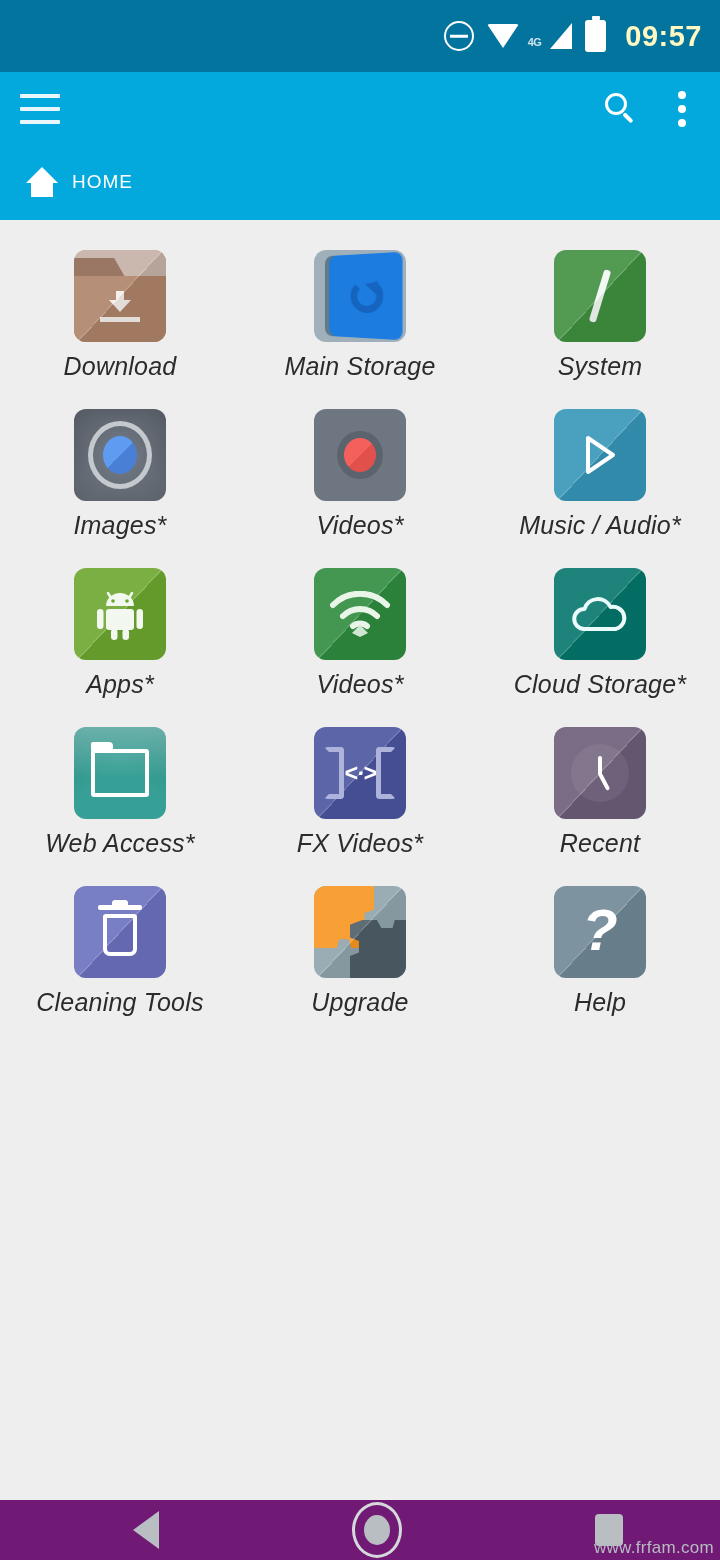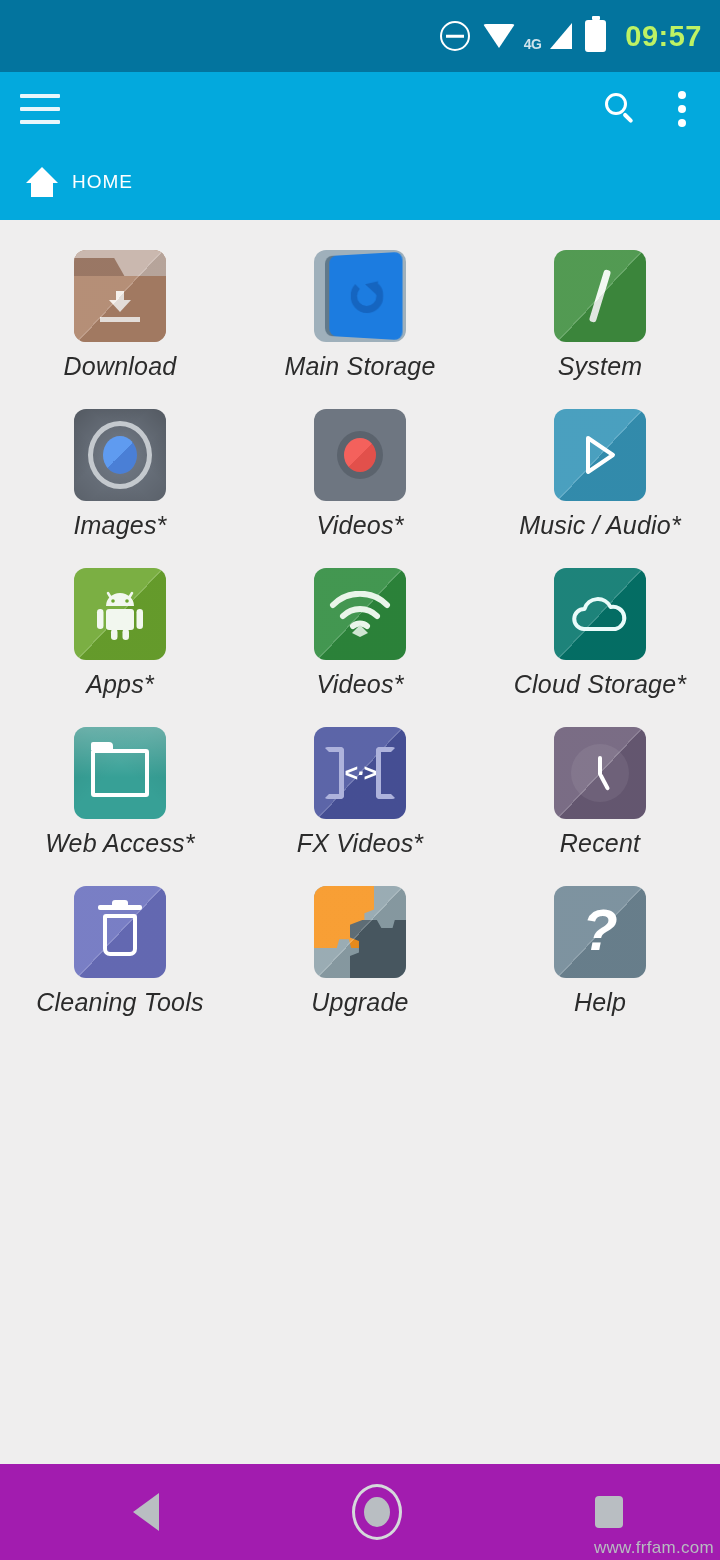--- a/index.html
+++ b/index.html
@@ -58,21 +58,21 @@
   }
   .wifi-icon {
     width: 0; height: 0;
     border-left: 16px solid transparent;
     border-right: 16px solid transparent;
     border-top: 24px solid #ffffff;
     border-radius: 3px;
   }
   .net-label {
     color: #cfe3ec;
-    font-size: 14px;
+    font-size: 11px;
     font-weight: bold;
     letter-spacing: -0.5px;
     margin-left: -4px;
     margin-right: -4px;
     align-self: flex-start;
     margin-top: 16px;
   }
   .signal-icon {
     width: 0; height: 0;
     border-left: 22px solid transparent;
@@ -92,21 +92,21 @@
     position: absolute;
     top: -6px;
     left: 50%;
     transform: translateX(-50%);
     width: 8px;
     height: 4px;
     background: #ffffff;
     border-radius: 1px;
   }
   .clock {
-    color: #bef264;
+    color: #fef9c3;
     font-size: 29px;
     font-weight: bold;
     margin-left: 6px;
     letter-spacing: 0.5px;
   }
 
   
   .toolbar {
     background: #03a9dd;
     flex: 0 0 auto;
@@ -529,22 +529,22 @@
     margin-top: 58px;
     padding-left: 18px;
     font-size: 23px;
     font-style: italic;
     color: #7d7d7d;
   }
 
   
   .navbar {
     flex: 0 0 auto;
-    height: 96px;
-    background: #a21caf;
+    height: 60px;
+    background: #701a75;
     display: flex;
     align-items: center;
     justify-content: space-around;
     position: relative;
     padding-left: 36px;
   }
   .nav-back {
     width: 0; height: 0;
     border-top: 19px solid transparent;
     border-bottom: 19px solid transparent;

